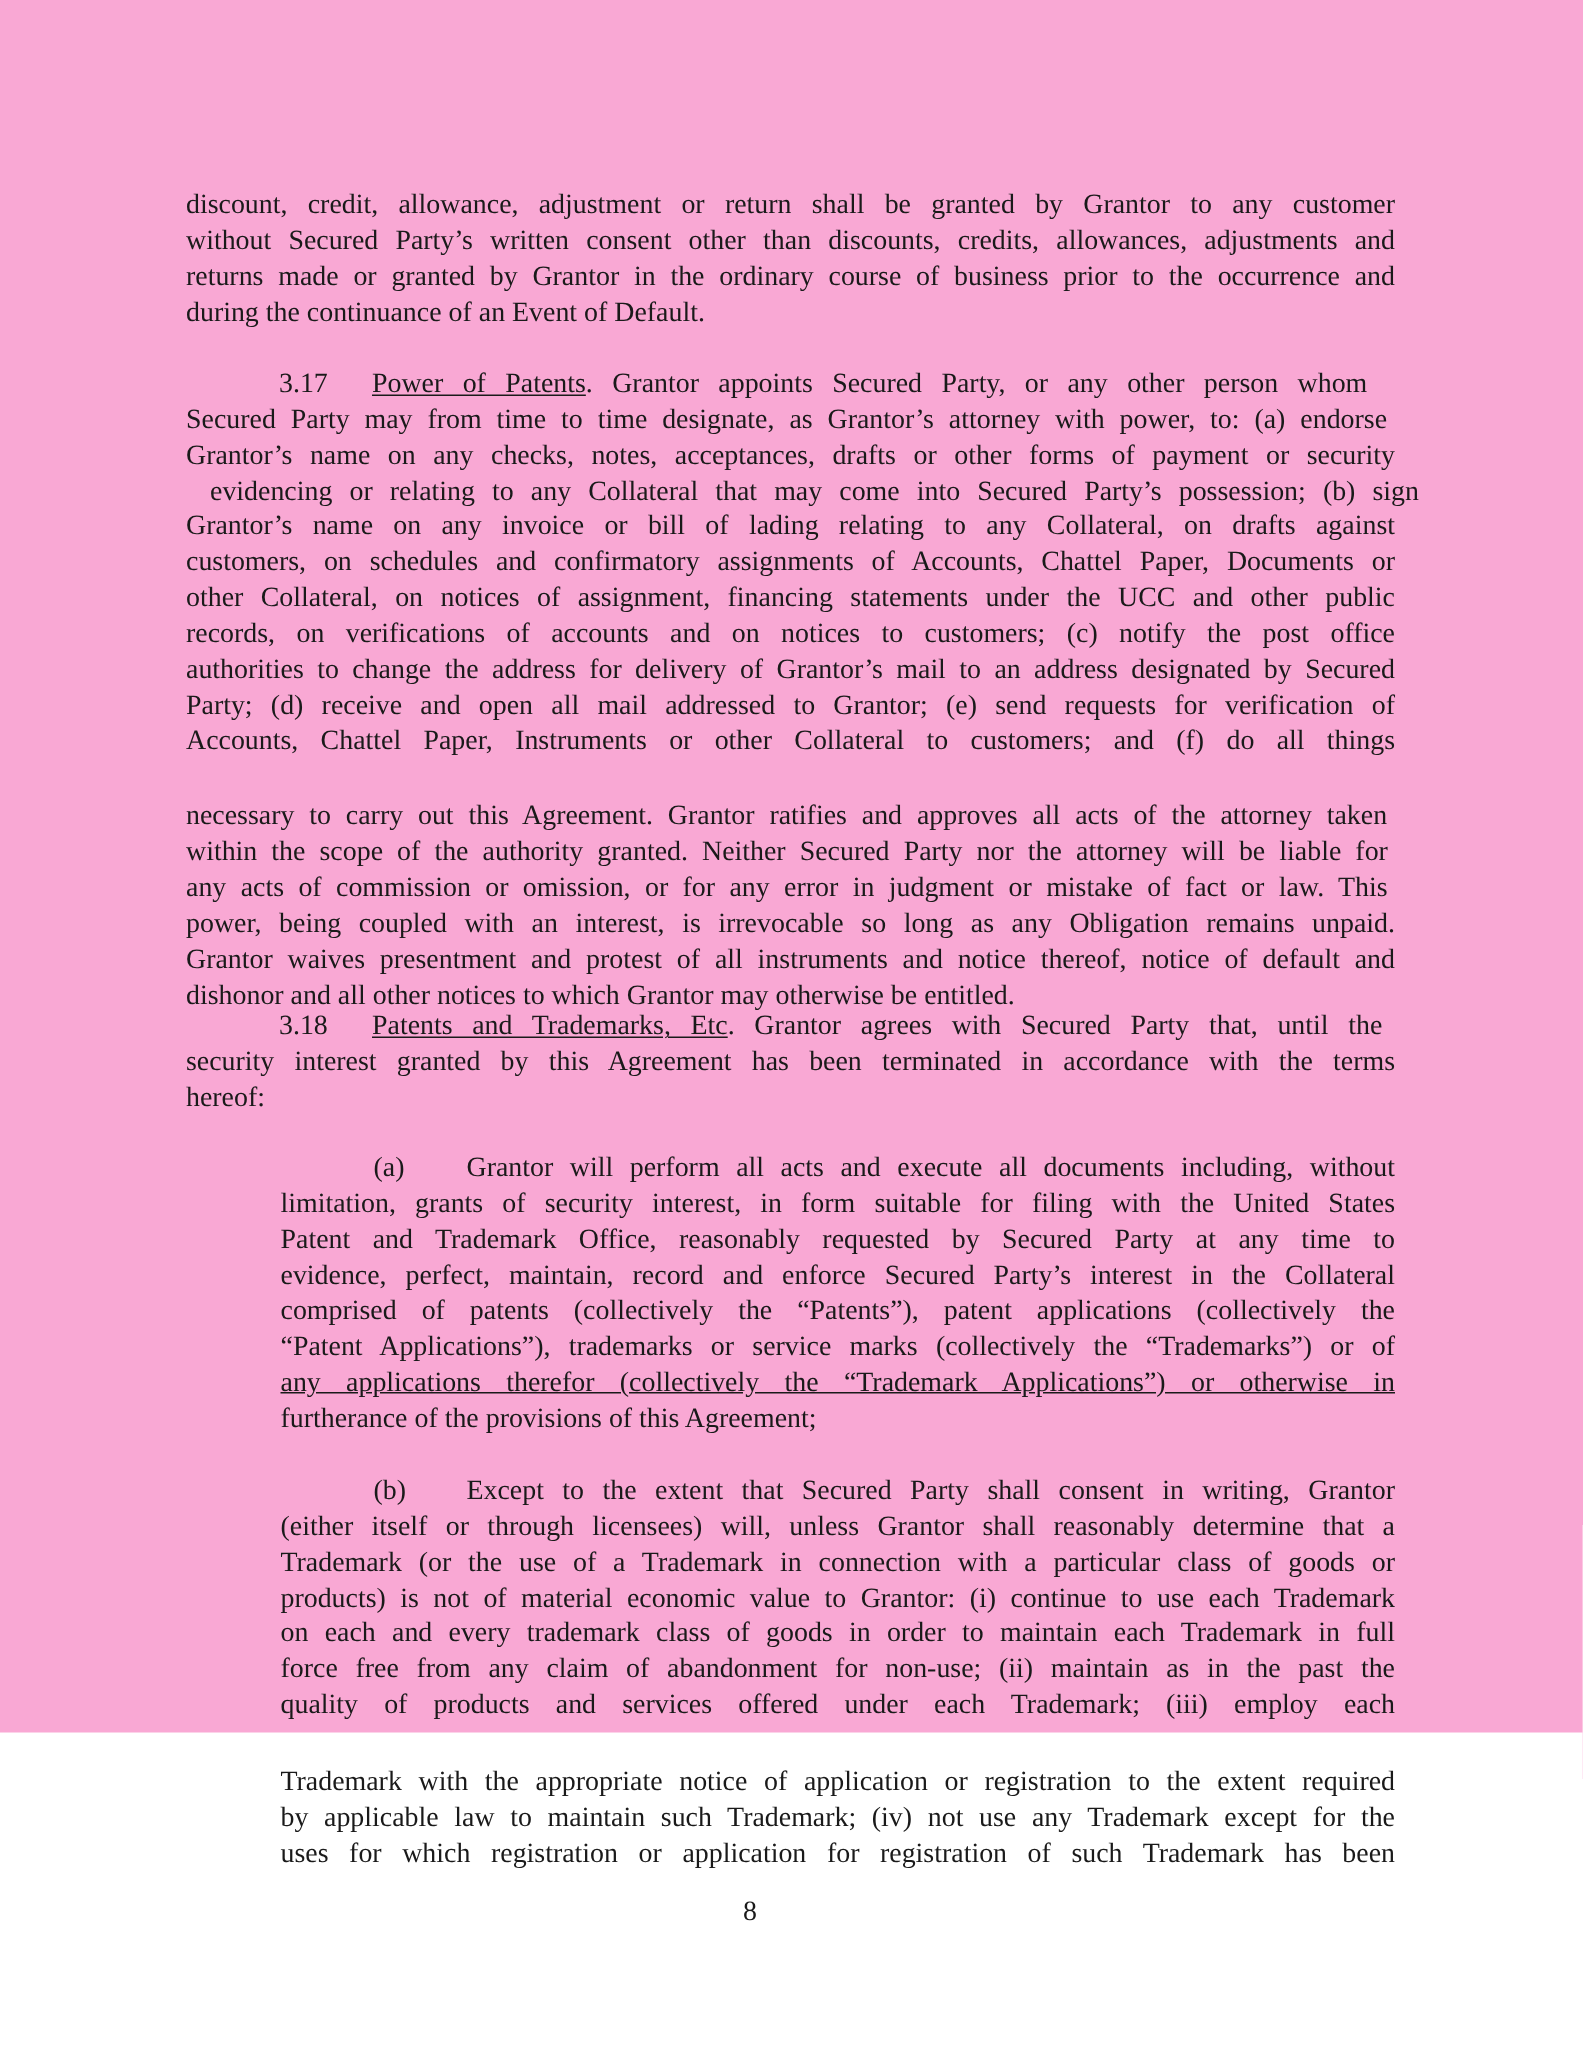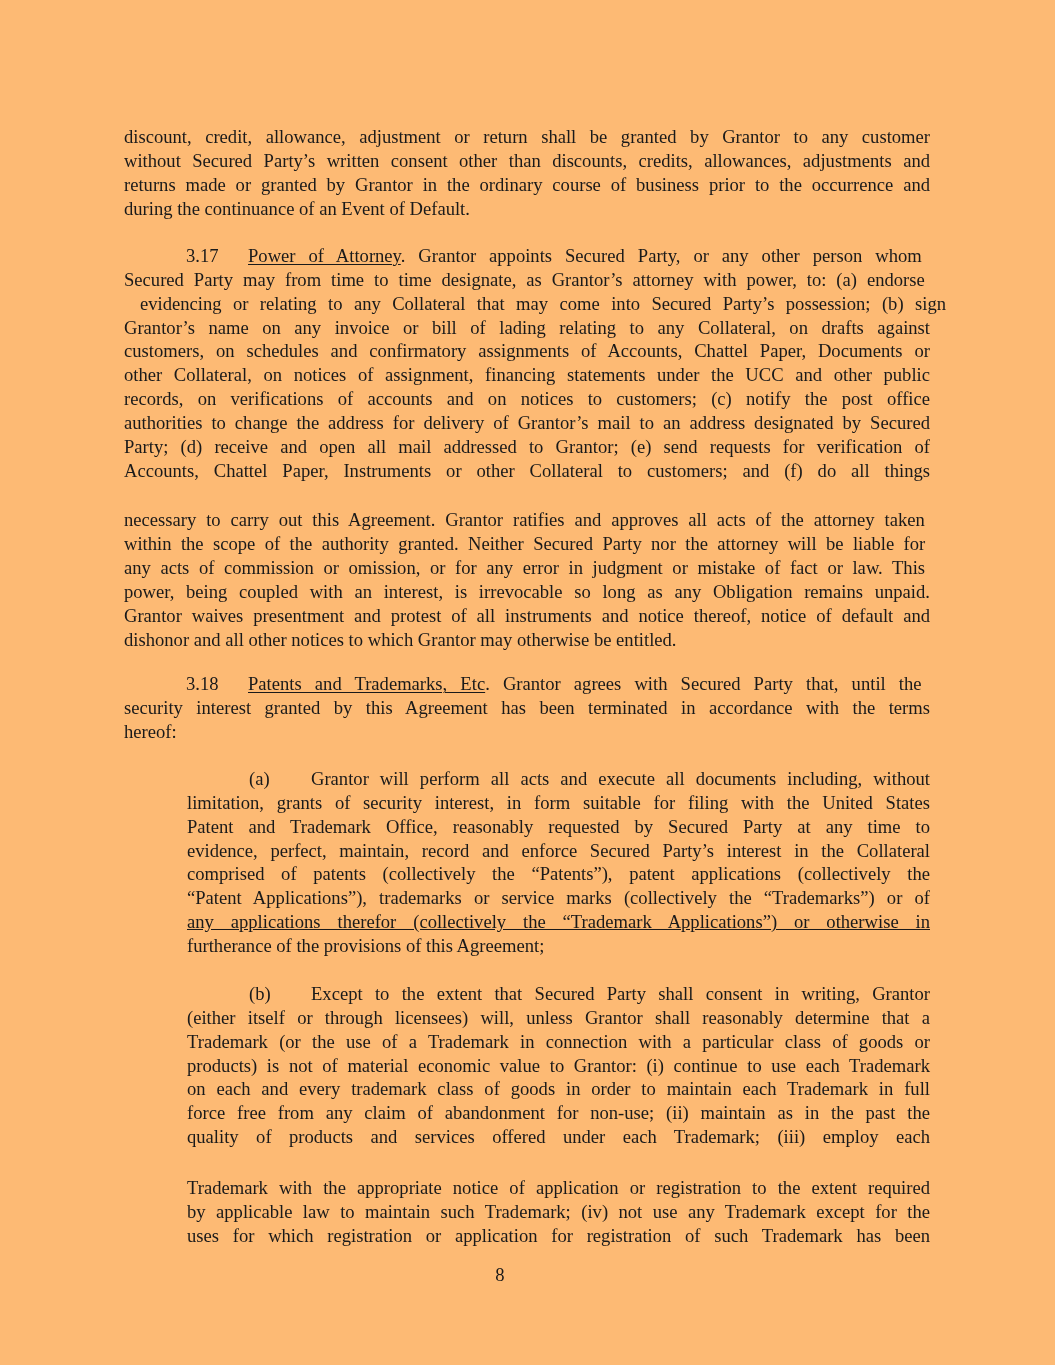--- a/index.html
+++ b/index.html
@@ -12,22 +12,22 @@
       height: 1365px;
       position: relative;
       overflow: hidden;
       font-family: "Liberation Serif", "DejaVu Serif", serif;
       color: #1a1a1a;
     }
     .page {
       position: absolute;
       left: 0; top: 0;
       width: 1055px;
-      height: 1365px;
-      background: #fdba74;
+      height: 1155px;
+      background: #f9a8d4;
     }
     .para {
       position: absolute;
       font-size: 18.6px;
       line-height: 23.85px;
       text-align: justify;
       margin: 0;
     }
     .para .line {
       display: block;
@@ -58,22 +58,23 @@
 <div class="page">
 
   <div class="para full" style="top:125px;">
     <span class="line" style="white-space: nowrap; text-align-last: left; text-align: left; word-spacing: 8.85697px;">discount, credit, allowance, adjustment or return shall be granted by Grantor to any customer</span>
     <span class="line" style="white-space: nowrap; text-align-last: left; text-align: left; word-spacing: 6.79972px;">without Secured Party’s written consent other than discounts, credits, allowances, adjustments and</span>
     <span class="line" style="white-space: nowrap; text-align-last: left; text-align: left; word-spacing: 5.19727px;">returns made or granted by Grantor in the ordinary course of business prior to the occurrence and</span>
     <span class="line last">during the continuance of an Event of Default.</span>
   </div>
 
   <div class="para full" style="top:244px;">
-    <span class="line" style="padding-left: 62px; box-sizing: border-box; white-space: nowrap; text-align-last: left; text-align: left; word-spacing: 8.27734px;"><span class="tab1">3.17</span><span class="u">Power of Attorney</span><span>.  Grantor appoints Secured Party, or any other person whom</span></span>
+    <span class="line" style="padding-left: 62px; box-sizing: border-box; white-space: nowrap; text-align-last: left; text-align: left; word-spacing: 8.27734px;"><span class="tab1">3.17</span><span class="u">Power of Patents</span><span>.  Grantor appoints Secured Party, or any other person whom</span></span>
     <span class="line" style="white-space: nowrap; text-align-last: left; text-align: left; word-spacing: 5.29492px;">Secured Party may from time to time designate, as Grantor’s attorney with power, to:  (a) endorse</span>
+    <span class="line" style="white-space: nowrap; text-align-last: left; text-align: left; word-spacing: 7.03348px;">Grantor’s name on any checks, notes, acceptances, drafts or other forms of payment or security</span>
     <span class="line" style="white-space: nowrap; text-align-last: left; text-align: left; word-spacing: 6.74442px; margin-left: 16px;">evidencing or relating to any Collateral that may come into Secured Party’s possession; (b) sign</span>
     <span class="line" style="white-space: nowrap; text-align-last: left; text-align: left; word-spacing: 8.86771px;">Grantor’s name on any invoice or bill of lading relating to any Collateral, on drafts against</span>
     <span class="line" style="white-space: nowrap; text-align-last: left; text-align: left; word-spacing: 7.2429px;">customers, on schedules and confirmatory assignments of Accounts, Chattel Paper, Documents or</span>
     <span class="line" style="white-space: nowrap; text-align-last: left; text-align: left; word-spacing: 6.98678px;">other Collateral, on notices of assignment, financing statements under the UCC and other public</span>
     <span class="line" style="white-space: nowrap; text-align-last: left; text-align: left; word-spacing: 9.61272px;">records, on verifications of accounts and on notices to customers; (c) notify the post office</span>
     <span class="line" style="white-space: nowrap; text-align-last: left; text-align: left; word-spacing: 4.29063px;">authorities to change the address for delivery of Grantor’s mail to an address designated by Secured</span>
     <span class="line" style="white-space: nowrap; text-align-last: left; text-align: left; word-spacing: 7.50729px;">Party; (d) receive and open all mail addressed to Grantor; (e) send requests for verification of</span>
     <span class="line" style="white-space: nowrap; text-align-last: left; text-align: left; word-spacing: 10.2212px;">Accounts, Chattel Paper, Instruments or other Collateral to customers; and (f) do all things</span>
     <span class="line" style="white-space: nowrap; text-align-last: left; text-align: left; word-spacing: 5.2627px; margin-top: 26px;">necessary to carry out this Agreement.  Grantor ratifies and approves all acts of the attorney taken</span>
     <span class="line" style="white-space: nowrap; text-align-last: left; text-align: left; word-spacing: 4.73805px;">within the scope of the authority granted.  Neither Secured Party nor the attorney will be liable for</span>

